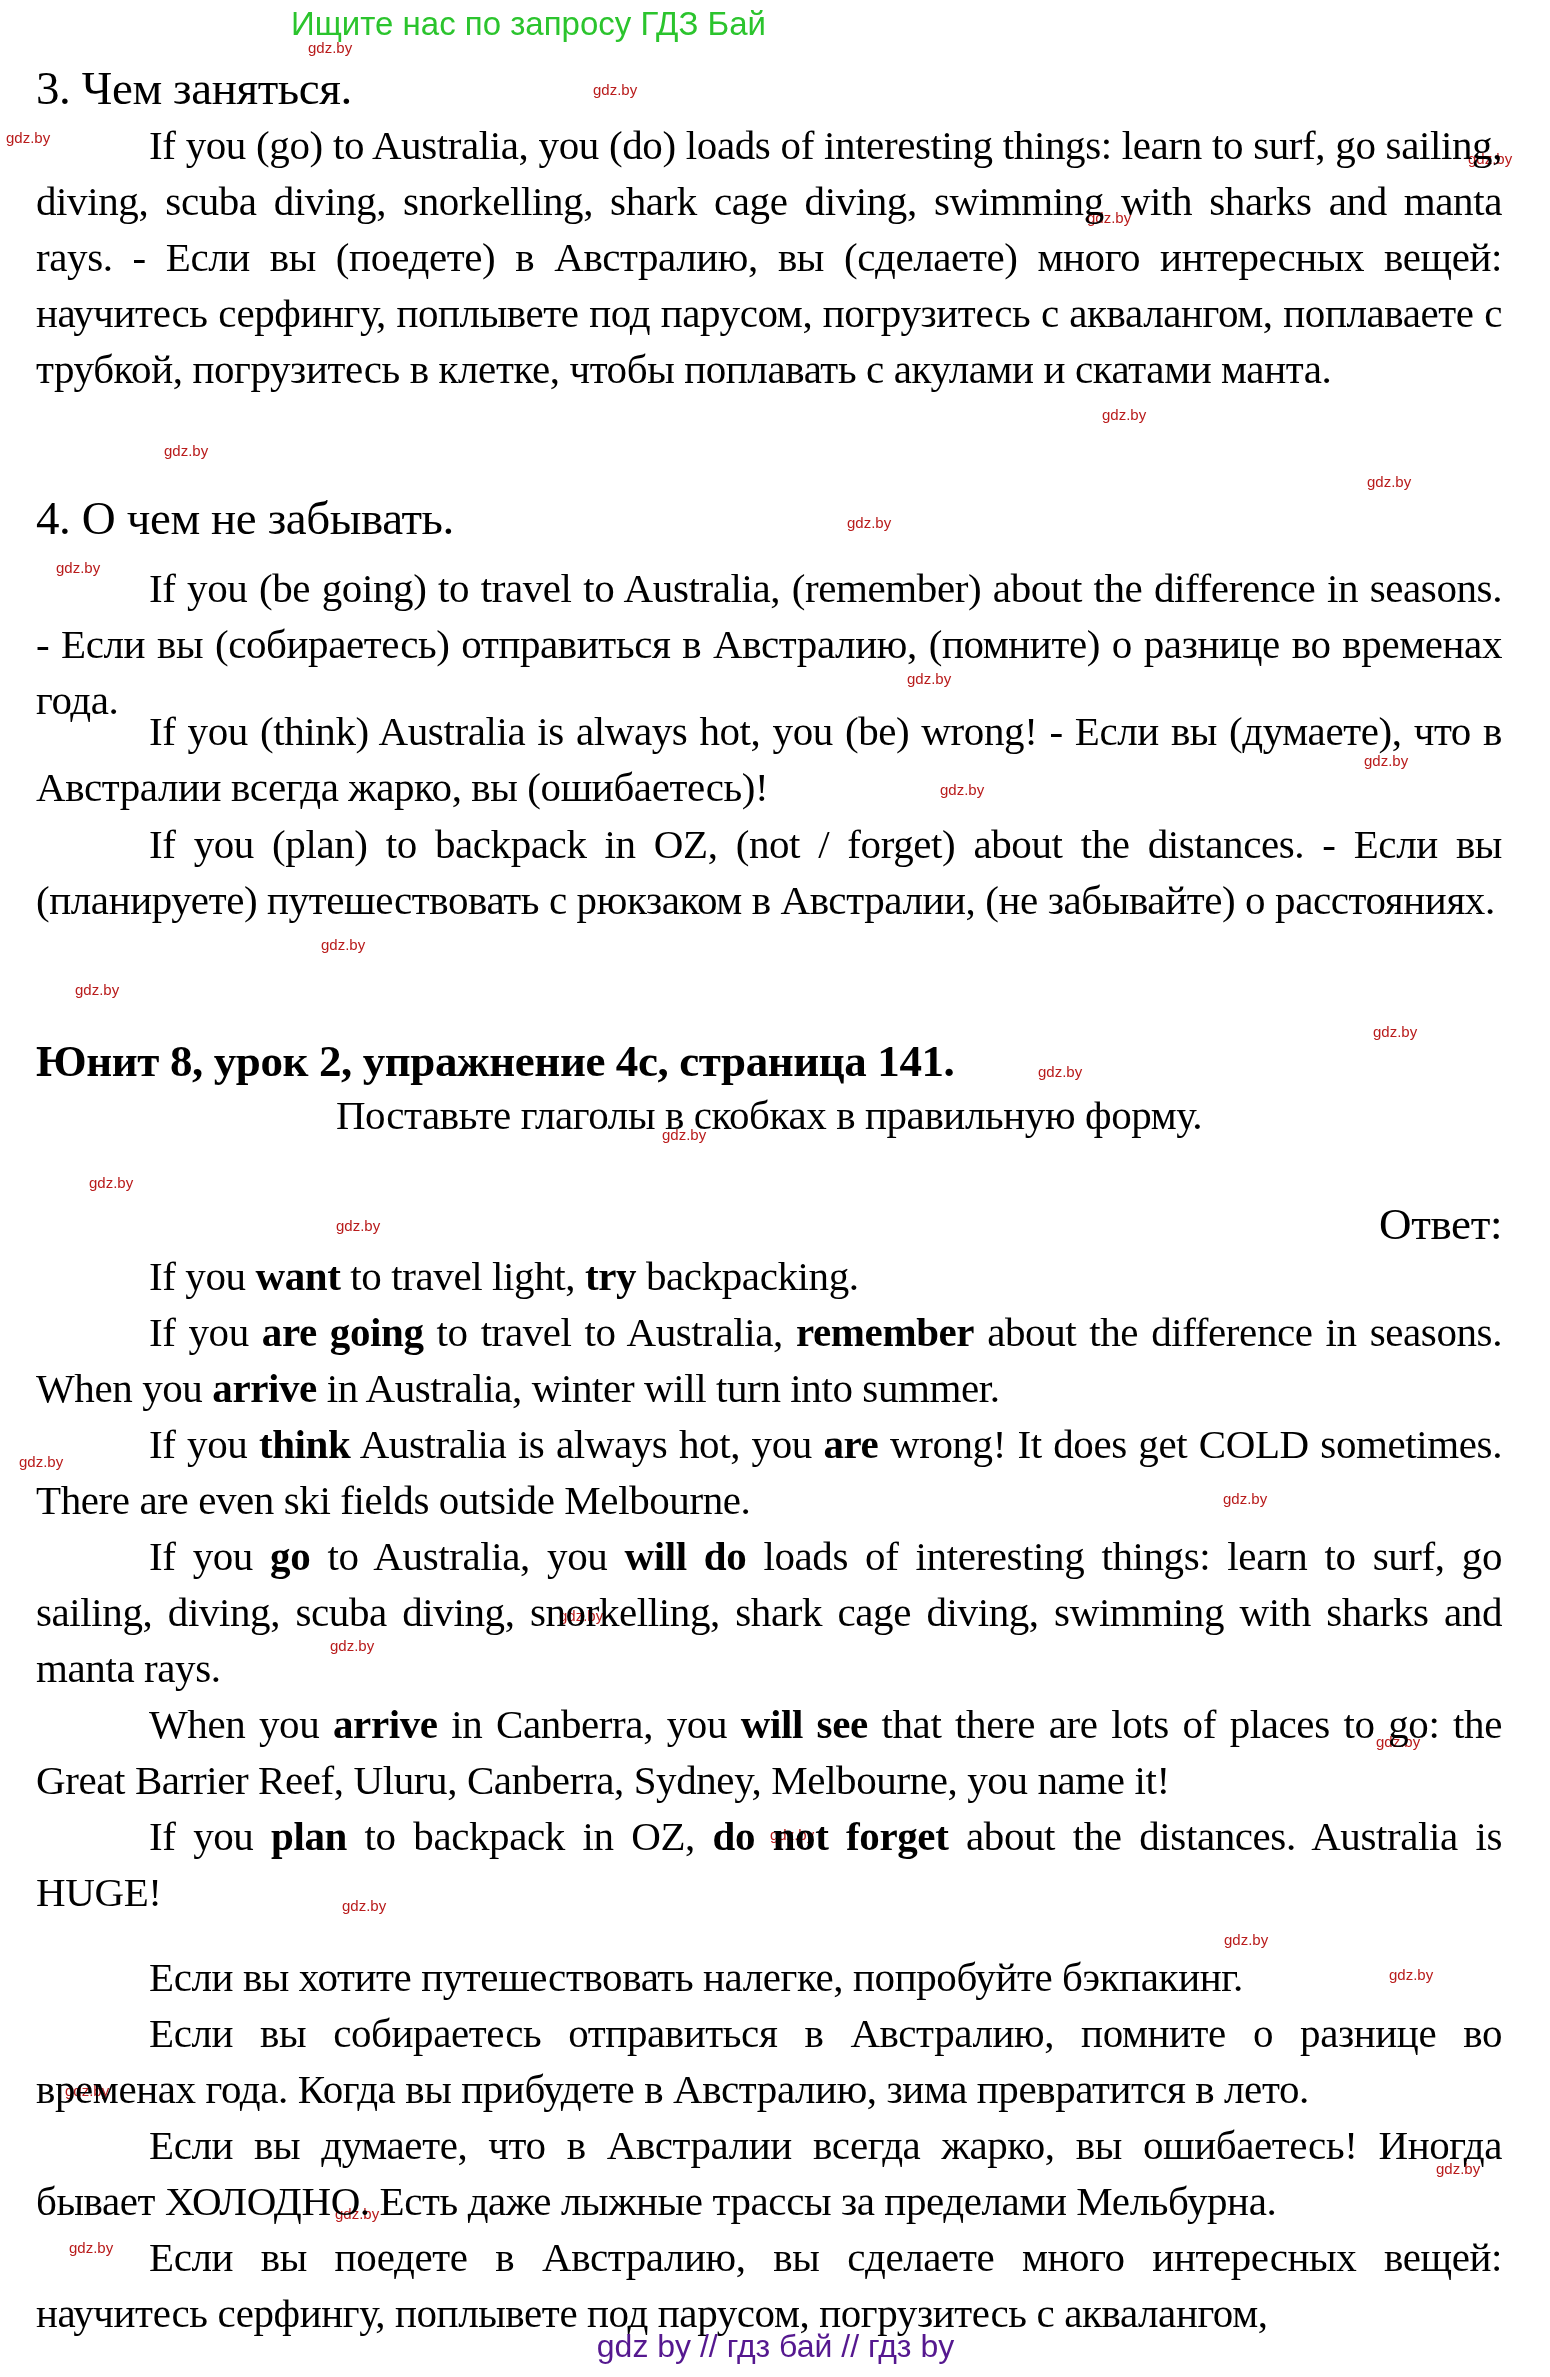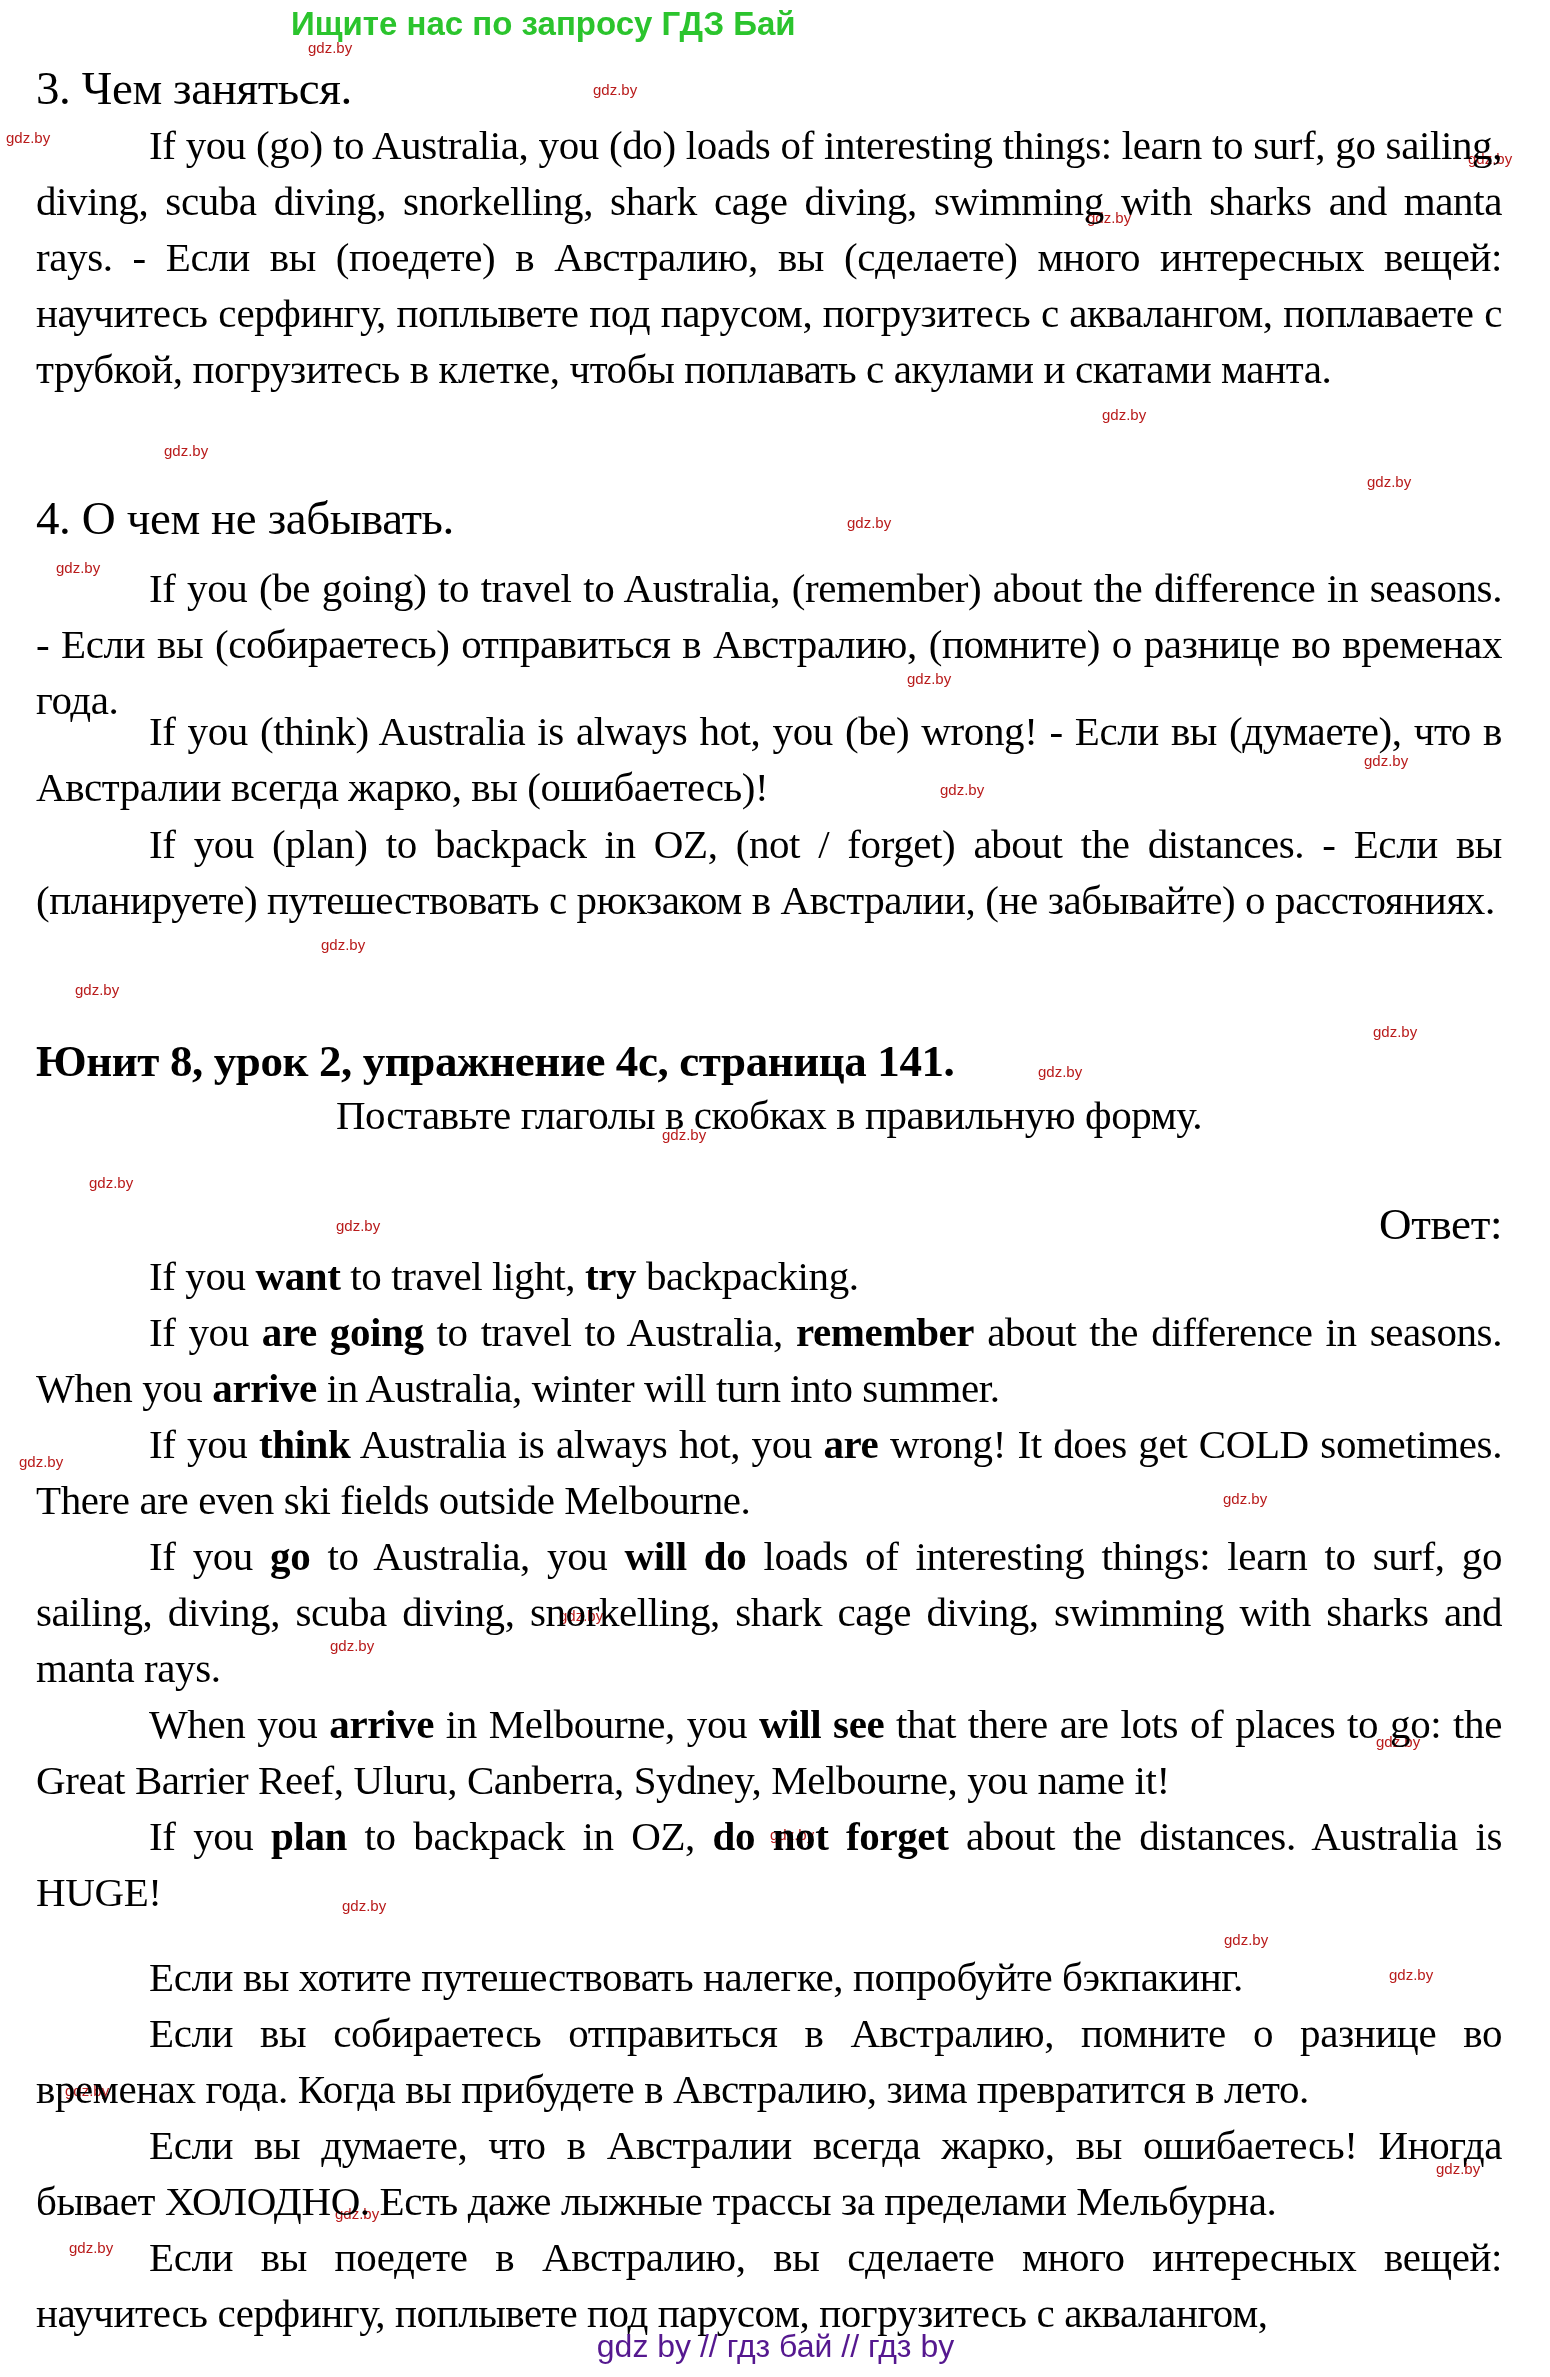--- a/index.html
+++ b/index.html
@@ -1,19 +1,19 @@
 <!DOCTYPE html>
 <html style="font-size:12px"><head>
 <meta charset="utf-8">
 <style>
   html,body{margin:0;padding:0;background:#fff;}
   .page{position:relative;width:1551px;height:2377px;background:#ffffff;overflow:hidden;
         font-family:"Liberation Serif",serif;color:#000;}
   .promo{position:absolute;left:291px;top:4.5px;font-family:"Liberation Sans",sans-serif;
-         font-size:33px;font-weight:700;white-space:nowrap;}
+         font-size:33px;font-weight:400;white-space:nowrap;}
   .wm{position:absolute;font-family:"Liberation Sans",sans-serif;font-size:15px;color:#b91c1c;
       white-space:nowrap;letter-spacing:0;}
   .block{position:absolute;left:36px;width:1466px;font-size:41px;line-height:56px;
          text-align:justify;letter-spacing:-0.4px;}
   .block p{margin:0;}
   .indent{text-indent:113px;}
   .hd{font-size:47px;line-height:53px;text-align:left;white-space:nowrap;letter-spacing:-0.4px;}
   .hd-bold{font-weight:bold;font-size:45px;}
   .answers p{text-indent:113px;}
   .translations p{text-indent:113px;}
@@ -79,21 +79,21 @@
 
   <div class="block" style="top:1087px;text-align:center;">Поставьте глаголы в скобках в правильную форму.</div>
 
   <div class="block hd" style="top:1198px;font-size:45px;text-align:right;">Ответ:</div>
 
   <div class="block answers" style="top:1248px;">
     <p><span>If you </span><b>want</b><span> to travel light, </span><b>try</b><span> backpacking.</span></p>
     <p><span>If you </span><b>are going</b><span> to travel to Australia, </span><b>remember</b><span> about the difference in seasons. When you </span><b>arrive</b><span> in Australia, winter will turn into summer.</span></p>
     <p><span>If you </span><b>think</b><span> Australia is always hot, you </span><b>are</b><span> wrong! It does get COLD sometimes. There are even ski fields outside Melbourne.</span></p>
     <p><span>If you </span><b>go</b><span> to Australia, you </span><b>will do</b><span> loads of interesting things: learn to surf, go sailing, diving, scuba diving, snorkelling, shark cage diving, swimming with sharks and manta rays.</span></p>
-    <p><span>When you </span><b>arrive</b><span> in Melbourne, you </span><b>will see</b><span> that there are lots of places to go: the Great Barrier Reef, Uluru, Canberra, Sydney, Melbourne, you name it!</span></p>
+    <p><span>When you </span><b>arrive</b><span> in Canberra, you </span><b>will see</b><span> that there are lots of places to go: the Great Barrier Reef, Uluru, Canberra, Sydney, Melbourne, you name it!</span></p>
     <p><span>If you </span><b>plan</b><span> to backpack in OZ, </span><b>do not forget</b><span> about the distances. Australia is HUGE!</span></p>
   </div>
 
   <div class="block translations" style="top:1949px;">
     <p>Если вы хотите путешествовать налегке, попробуйте бэкпакинг.</p>
     <p>Если вы собираетесь отправиться в Австралию, помните о разнице во временах года. Когда вы прибудете в Австралию, зима превратится в лето.</p>
     <p>Если вы думаете, что в Австралии всегда жарко, вы ошибаетесь! Иногда бывает ХОЛОДНО. Есть даже лыжные трассы за пределами Мельбурна.</p>
     <p>Если вы поедете в Австралию, вы сделаете много интересных вещей: научитесь серфингу, поплывете под парусом, погрузитесь с аквалангом,</p>
   </div>
 

